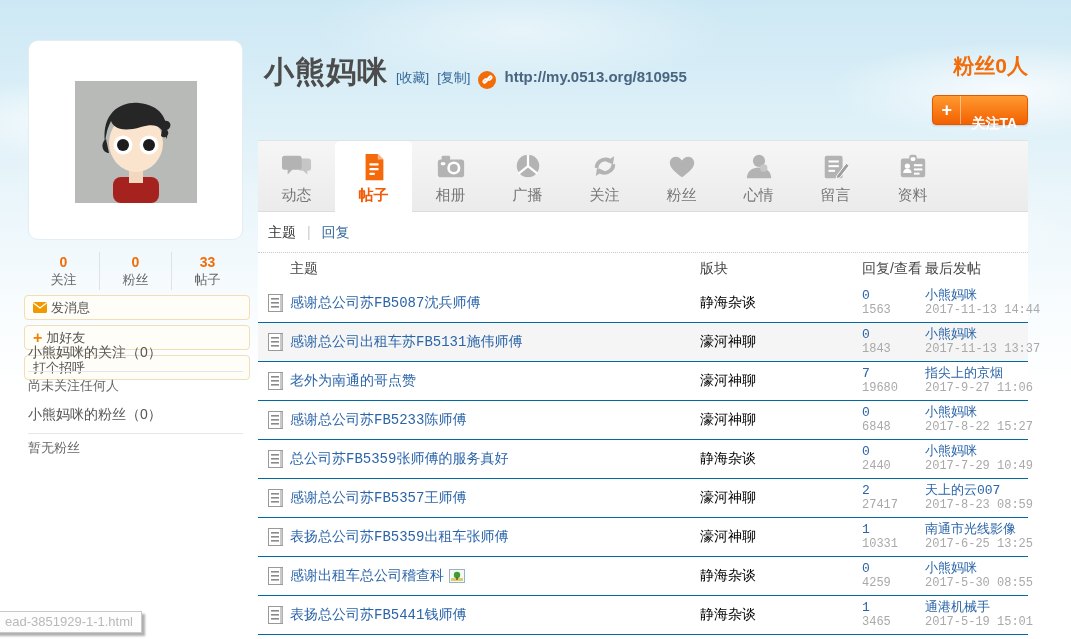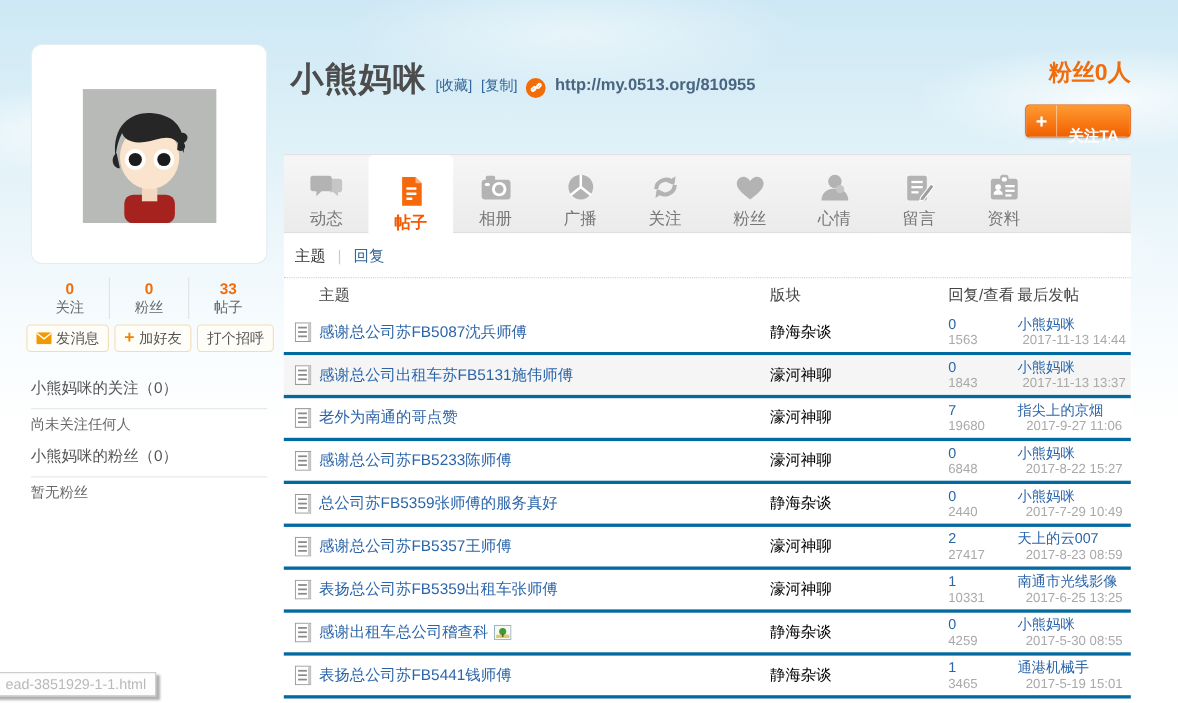--- a/index.html
+++ b/index.html
@@ -19,21 +19,21 @@
 
   
   .avatar-card { position:absolute; left:28px; top:40px; width:215px; height:200px;
     background:#fff; border:1px solid #e3edf3; border-radius:10px; }
   .avatar-box { position:absolute; left:46px; top:40px; width:122px; height:122px; overflow:hidden; }
   .stats { position:absolute; left:28px; top:252px; width:215px; display:flex; text-align:center; }
   .stat { flex:1; border-right:1px solid #e2e2e2; padding:2px 0; }
   .stat:last-child { border-right:none; }
   .stat .num { display:block; color:#f26c08; font-weight:bold; font-size:14px; line-height:17px; }
   .stat .lbl { display:block; color:#666; font-size:13px; line-height:17px; }
-  .side-actions { position:absolute; left:24px; top:295px; width:226px; display:flex; gap:5px; }
+  .side-actions { position:absolute; left:24px; top:295px; width:226px; display:flex; gap:5px;flex-direction:column; }
   .side-btn { background:#fffdf8; border:1px solid #f2ddb4; border-radius:4px; height:25px;
     padding:0 8px; font-size:13px; color:#555; display:flex; align-items:center; gap:4px; cursor:pointer; white-space:nowrap; }
   .plus-glyph { color:#f08200; font-weight:bold; font-size:16px; line-height:1; }
   .side-section-title { position:absolute; left:28px; width:215px; font-size:14px; color:#555;
     padding-bottom:9px; border-bottom:1px solid #e6e6e6; }
   .side-empty { position:absolute; left:28px; width:215px; font-size:13px; color:#666; }
 
   
   .head-name-row { position:absolute; left:264px; top:52px; display:flex; align-items:baseline; gap:8px; }
   .user-name { font-size:30px; font-weight:bold; color:#4c4c4c; letter-spacing:1px; }
@@ -48,37 +48,37 @@
   .follow-plus { width:28px; display:flex; align-items:center; justify-content:center; color:#fff;
     font-size:18px; font-weight:bold; border-right:1px solid rgba(255,255,255,.45); }
   .follow-label { flex:1; display:flex; align-items:center; justify-content:center; color:#fff;
     font-size:14px; font-weight:bold; padding:0 10px;margin-top:27px; }
 
   
   .tabbar { position:absolute; left:258px; top:140px; width:770px; height:72px;
     background:linear-gradient(180deg,#f6f6f6,#ebebeb); border-top:1px solid #e2e2e2; border-bottom:1px solid #dcdcdc;
     display:flex; }
   .tab { width:77px; height:72px; display:flex; flex-direction:column; align-items:center;
-    justify-content:center; padding-top:11px; cursor:pointer; position:relative; }
+    justify-content:flex-start; padding-top:11px; cursor:pointer; position:relative; }
   .tab .tab-label { font-size:15px; color:#777; margin-top:4px; }
   .tab.active { background:#fff; border-radius:5px; height:77px; z-index:2; }
   .tab.active .tab-label { color:#f25a05; font-weight:bold; }
   .tab svg { width:30px; height:30px; }
 
   
   .panel { position:absolute; left:258px; top:212px; width:770px; height:427px; background:#fff; }
   .subtabs { padding:12px 0 0 10px; font-size:14px; height:41px; border-bottom:1px dotted #c9c9c9; }
   .subtab-current { color:#333; cursor:pointer; }
   .subtab-divider { color:#ccc; margin:0 7px; }
   .subtab-link { color:#336699; cursor:pointer; text-decoration:none; }
 
   .thead, .trow { display:grid; grid-template-columns:22px 410px 162px 63px auto; padding-left:10px; align-items:center; }
   .thead { height:31px; font-size:14px; color:#444; }
   .thead .h-subject { grid-column:2; }
-  .trow { height:39px; border-bottom:3px solid #0369a1; }
+  .trow { height:39px; border-bottom:1px solid #0369a1;font-family:Liberation Mono, monospace; }
   .trow.hl { background:#f5f5f5; }
   .t-icon { width:15px; height:18px; }
   .t-title { font-size:14px; color:#2b65a9; text-decoration:none; cursor:pointer; white-space:nowrap;
     overflow:hidden; display:flex; align-items:center; gap:5px; }
   .t-forum { font-size:14px; color:#000000; cursor:pointer; }
   .t-replies, .t-last { display:flex; flex-direction:column; justify-content:center; line-height:15px; }
   .t-reply-num { font-size:13px; color:#2b65a9; }
   .t-views { font-size:12px; color:#a9a9a9; }
   .t-poster { font-size:13px; color:#2b65a9; cursor:pointer; white-space:nowrap; }
   .t-time { font-size:12px; color:#a9a9a9; white-space:nowrap;text-align:center; }

